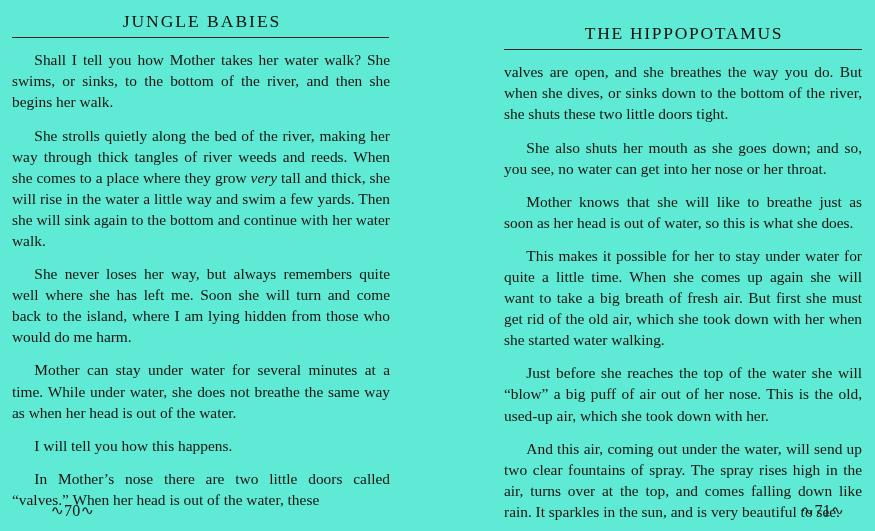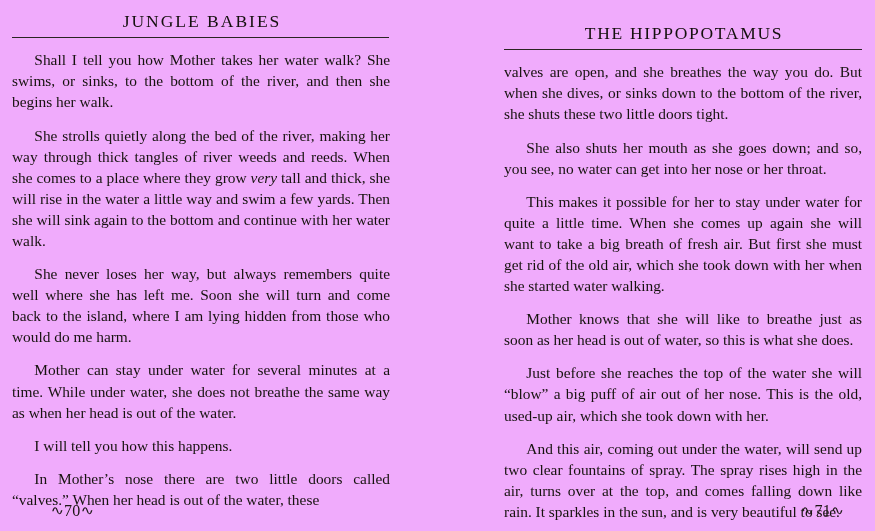--- a/index.html
+++ b/index.html
@@ -13,21 +13,21 @@
     height: 531px;
     overflow: hidden;
     font-family: "Liberation Serif", "DejaVu Serif", serif;
     color: #1a1714;
   }
 
   .spread {
     position: relative;
     width: 875px;
     height: 531px;
-    background: #f0abfc;
+    background: #5eead4;
     display: flex;
     box-sizing: border-box;
     align-items: center;
   }
 
   .page {
     position: relative;
     box-sizing: border-box;
     height: 531px;
   }
@@ -137,23 +137,23 @@
     <div class="running-head">THE HIPPOPOTAMUS</div>
 
     <div class="head-rule"></div>
 
     <div class="body-text">
 
       <p class="no-indent">valves are open, and she breathes the way you do. But when she dives, or sinks down to the bottom of the river, she shuts these two little doors tight.</p>
 
       <p>She also shuts her mouth as she goes down; and so, you see, no water can get into her nose or her throat.</p>
 
+      <p>Mother knows that she will like to breathe just as soon as her head is out of water, so this is what she does.</p>
+
       <p>This makes it possible for her to stay under water for quite a little time.  When she comes up again she will want to take a big breath of fresh air.  But first she must get rid of the old air, which she took down with her when she started water walking.</p>
-
-      <p>Mother knows that she will like to breathe just as soon as her head is out of water, so this is what she does.</p>
 
       <p>Just before she reaches the top of the water she will “blow” a big puff of air out of her nose.  This is the old, used-up air, which she took down with her.</p>
 
       <p>And this air, coming out under the water, will send up two clear fountains of spray.  The spray rises high in the air, turns over at the top, and comes falling down like rain.  It sparkles in the sun, and is very beautiful to see.</p>
 
 
     </div>
 
     <div class="folio folio-right">
       <span class="swash left">∿</span><span class="num">71</span><span class="swash right">∿</span>

